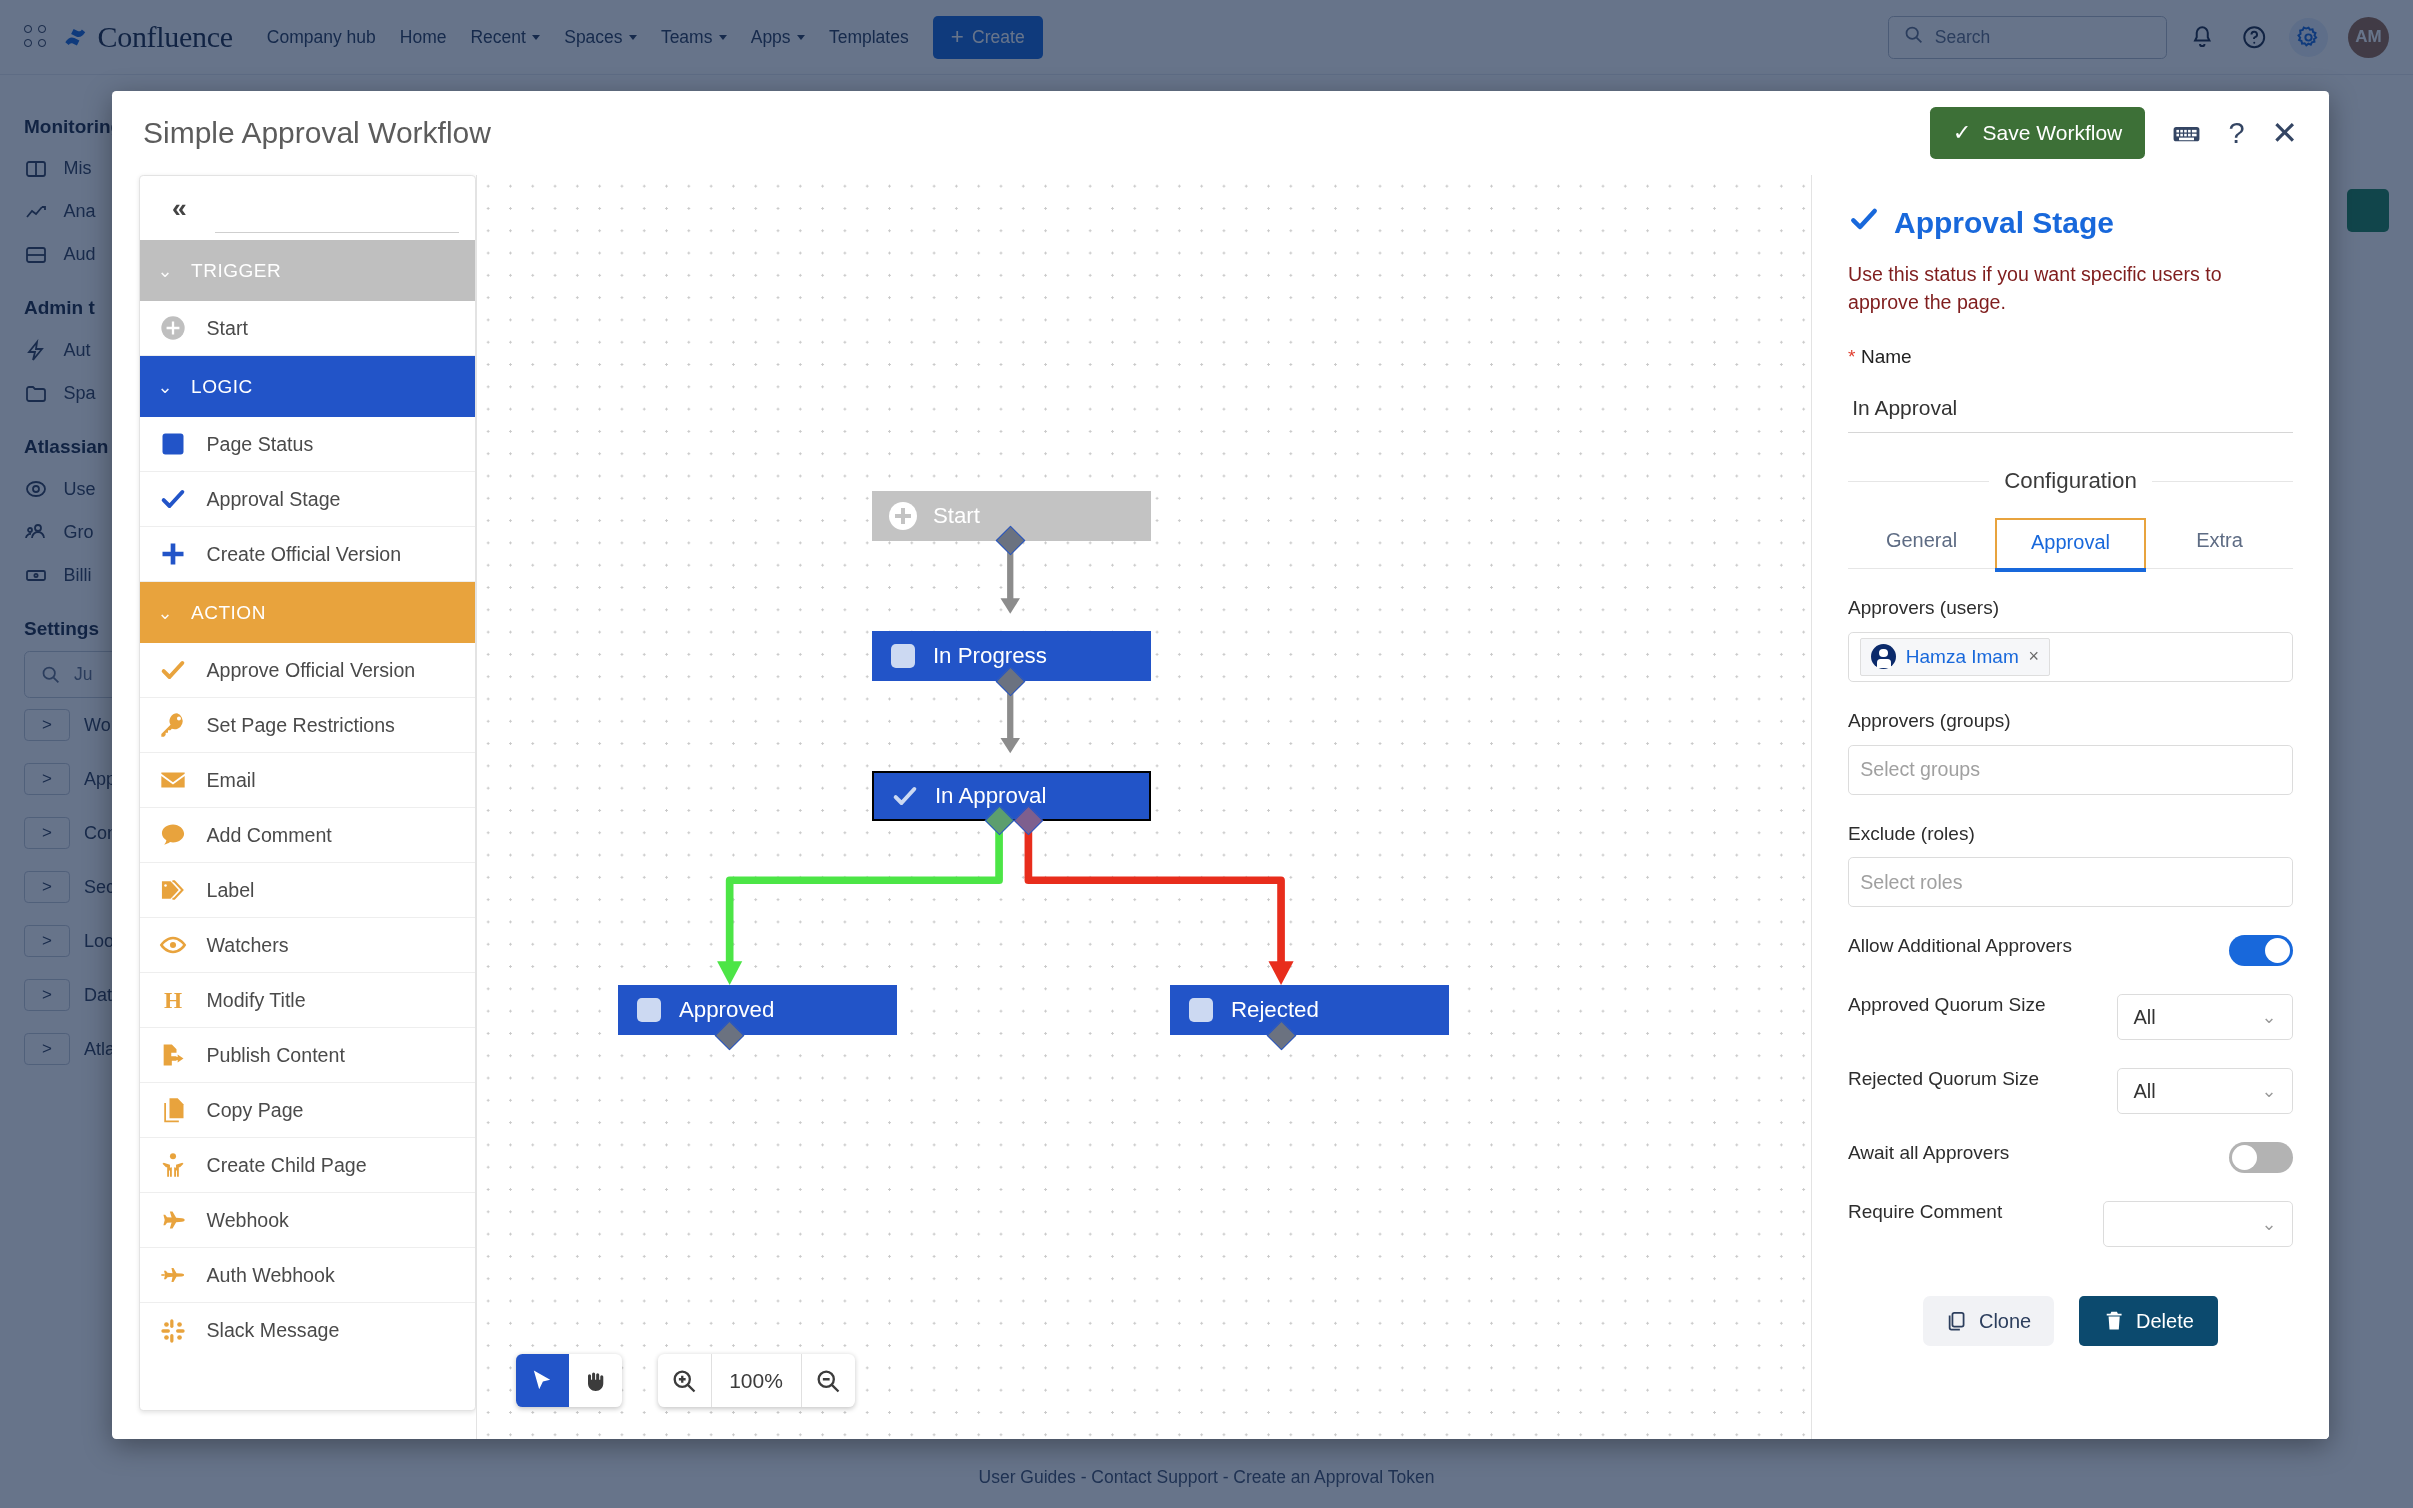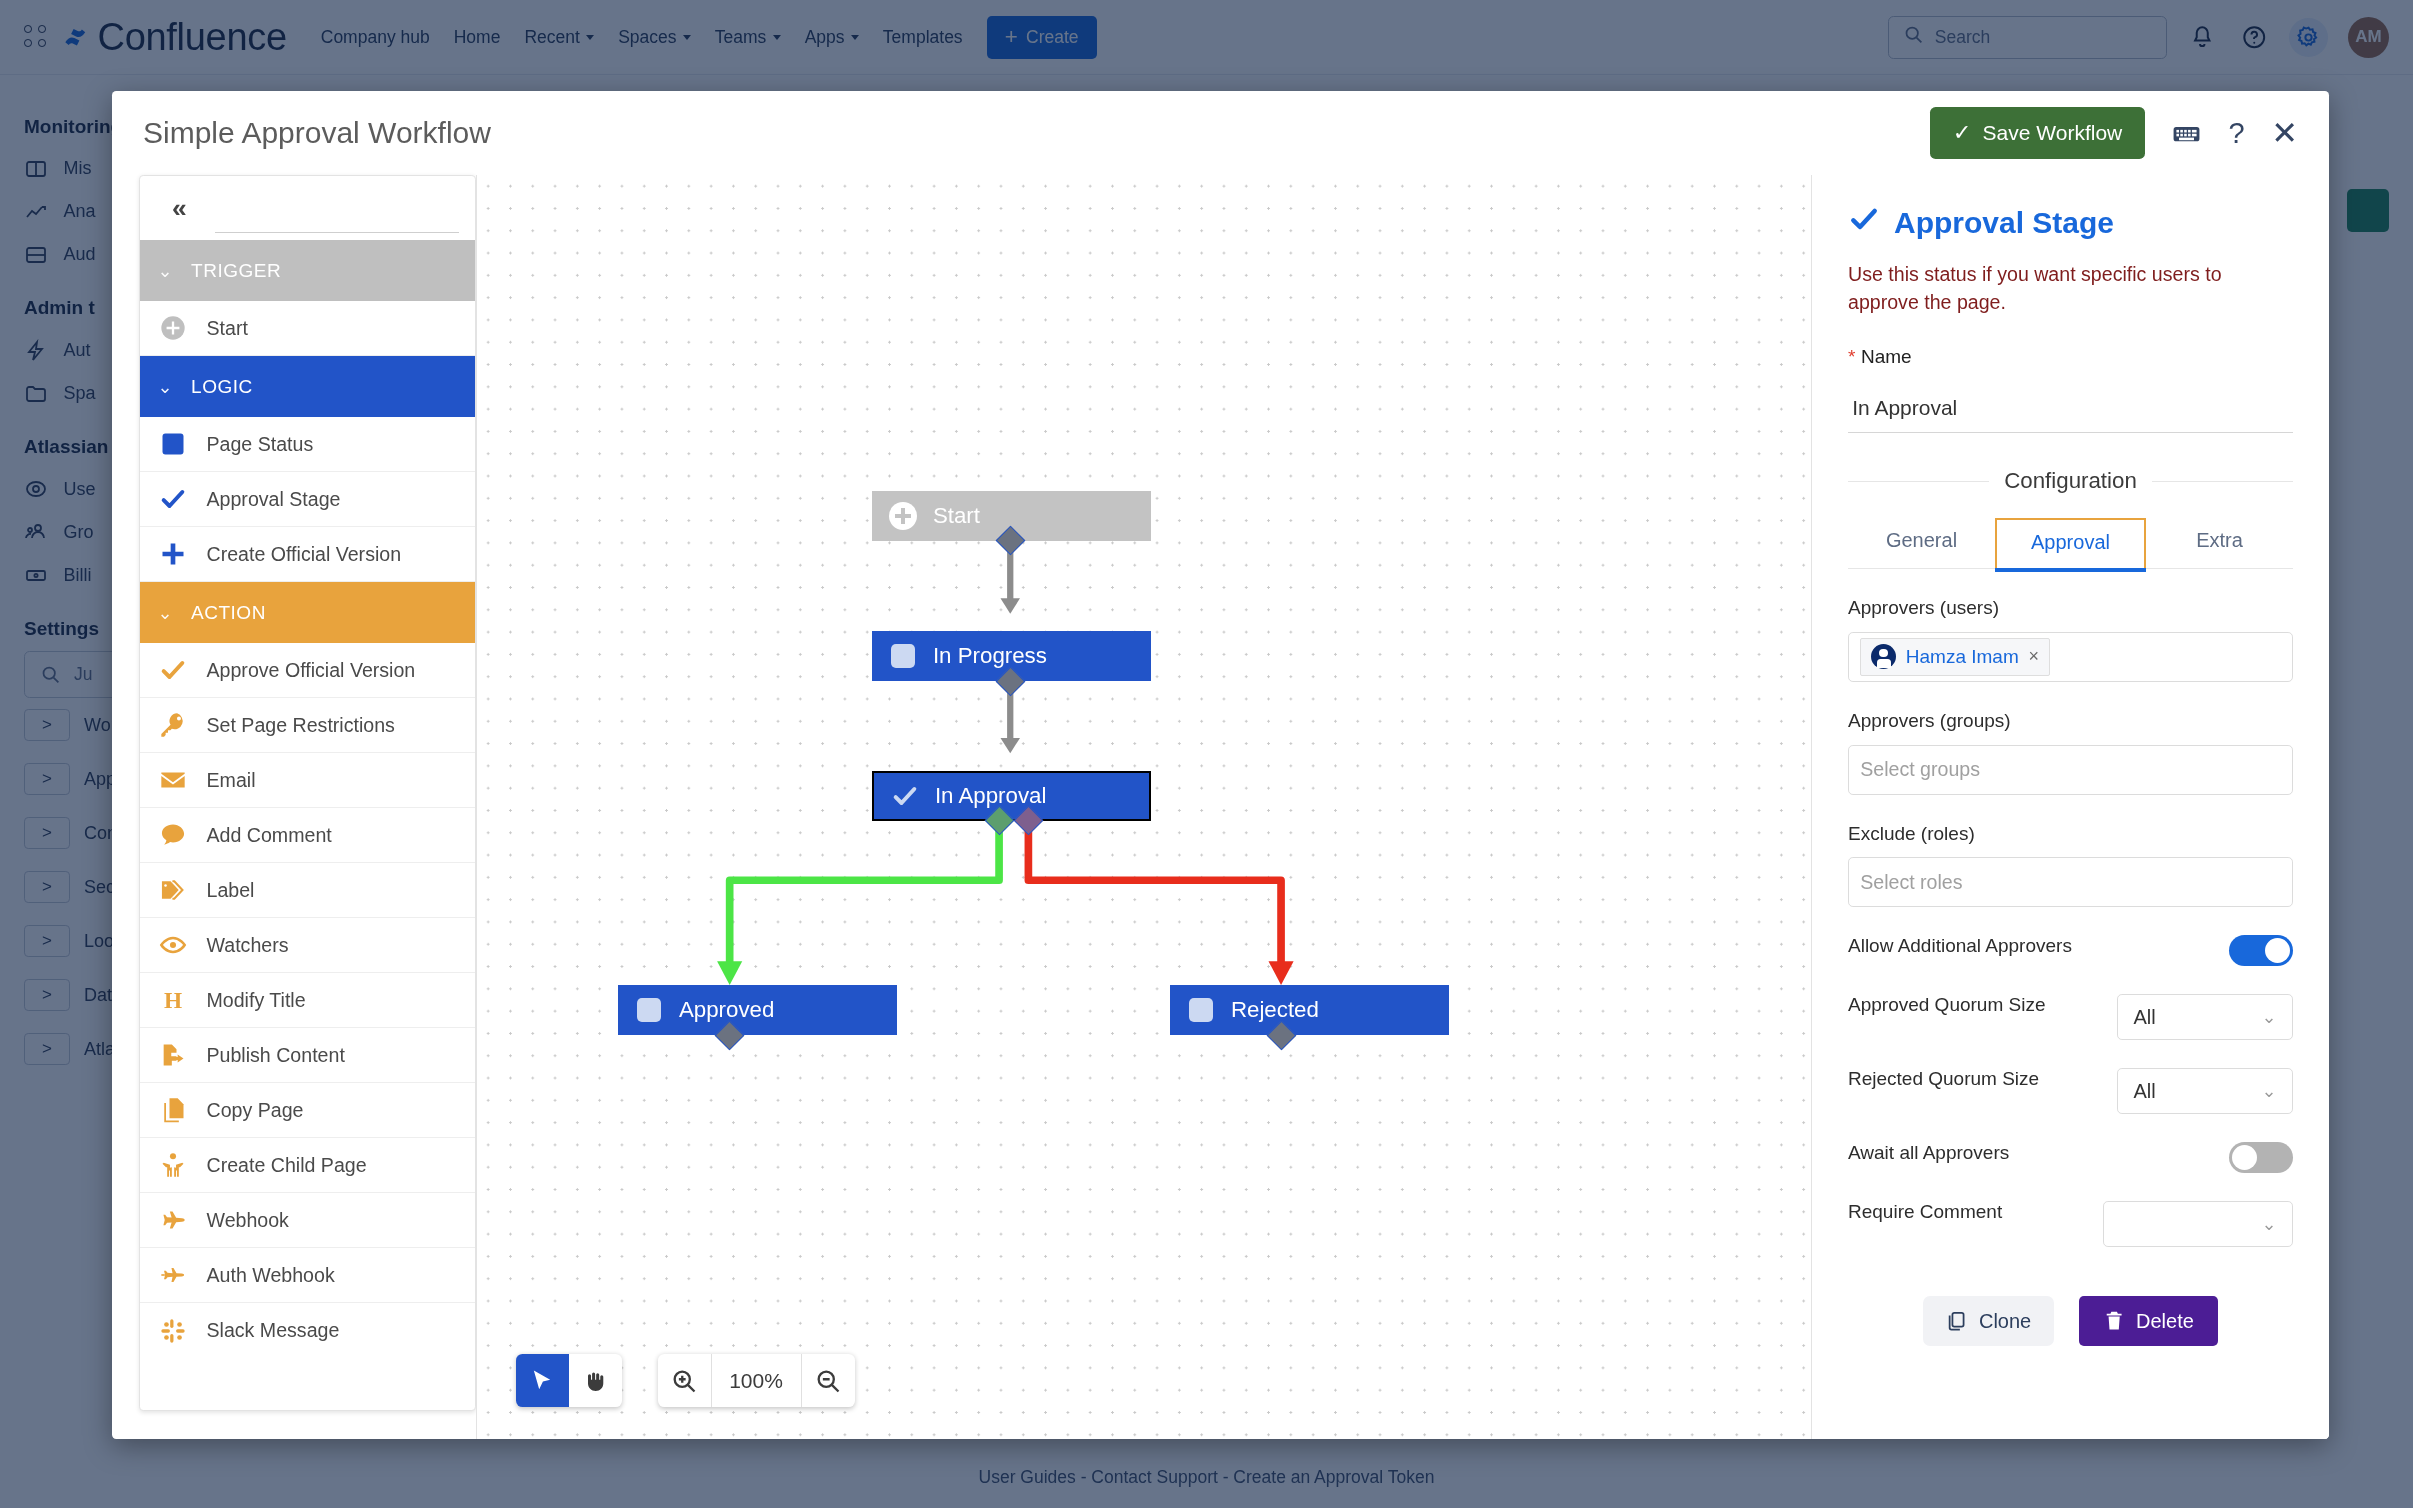--- a/index.html
+++ b/index.html
@@ -20,21 +20,21 @@
     background: #fff;
     display: flex; align-items: center;
     padding: 0 24px;
     border-bottom: 0.7px solid #e7e9ee;
   }
   .grid-icon { width: 24px; height: 24px; display:grid; grid-template-columns:1fr 1fr; grid-template-rows:1fr 1fr; gap:4.9px; margin-right: 14px;}
   .grid-icon i { display:block; width:7.7px; height:7.7px; border:1.7px solid #1d2b45; border-radius:50%; }
   .conf-logo { display:flex; align-items:center; gap:9px; margin-right: 34px; }
   .conf-mark { width:26.5px; height:26.5px; position:relative; }
   .conf-mark svg { width:26.5px; height:26.5px; display:block; }
-  .conf-word { font-size: 38px; font-weight: 400; color:#1d2b45; letter-spacing:-0.3px; }
+  .conf-word { font-size: 30px; font-weight: 400; color:#1d2b45; letter-spacing:-0.3px;font-family:Liberation Serif, serif; }
   .nav-links { display:flex; align-items:center; gap:24px; }
   .nav-link { font-size:17.5px; color:#2c3e5d; display:flex; align-items:center; gap:6.3px; white-space:nowrap; cursor:pointer;}
   .caret { width:0;height:0;border-left:4.9px solid transparent;border-right:4.9px solid transparent;border-top:5.6px solid #2c3e5d; }
   .create-btn {
     margin-left: 24px; background:#1868db; color:#fff; border-radius:4.9px;
     height:43px; display:flex; align-items:center; gap:8.4px; padding:0 18px;
     font-size:17.5px; cursor:pointer;
   }
   .create-plus { font-size:22.3px; line-height:1; font-weight:300; }
   .nav-right { margin-left:auto; display:flex; align-items:center; gap:19.6px; }
@@ -183,21 +183,21 @@
   .row-inline { display:flex; align-items:flex-start; justify-content:space-between; margin-top:28px; }
   .row-inline .rl { font-size:19px; color:#2d2d2d; }
   .toggle { width:64px;height:31px;border-radius:15.4px;background:#b3b3b3;position:relative;flex:none;cursor:pointer; }
   .toggle.on { background:#1868db; }
   .toggle .knob { position:absolute; top:2.8px; left:2.8px; width:25px;height:25px;border-radius:50%;background:#fff; }
   .toggle.on .knob { left:36px; }
   .sel-box { width:176px;height:46px;border:1.4px solid #dcdcdc;border-radius:4.9px;display:flex;align-items:center;justify-content:space-between;padding:0 15.4px;font-size:20px;color:#333; cursor:pointer;}
   .sel-box .cv { color:#9a9a9a; font-size:18px; }
   .btn-row { margin-top:49px; display:flex; align-items:center; gap:25px; justify-content:center; }
   .clone-btn { background:#f1f2f5; color:#2c3e5d; border-radius:7px; height:50px; display:flex;align-items:center;gap:11.2px;padding:0 22.3px;font-size:20px;cursor:pointer; }
-  .delete-btn { background:#4c1d95; color:#fff; border-radius:4.9px; height:50px; display:flex;align-items:center;gap:11.2px;padding:0 24px;font-size:20px;cursor:pointer; }
+  .delete-btn { background:#0c4a6e; color:#fff; border-radius:4.9px; height:50px; display:flex;align-items:center;gap:11.2px;padding:0 24px;font-size:20px;cursor:pointer; }
   .clone-btn svg,.delete-btn svg{width:22.3px;height:22.3px;}
 </style>
 </head>
 <body>
 
 <div id="app-bg">
 
   <div id="topnav">
     <div class="grid-icon">
         <i></i>

